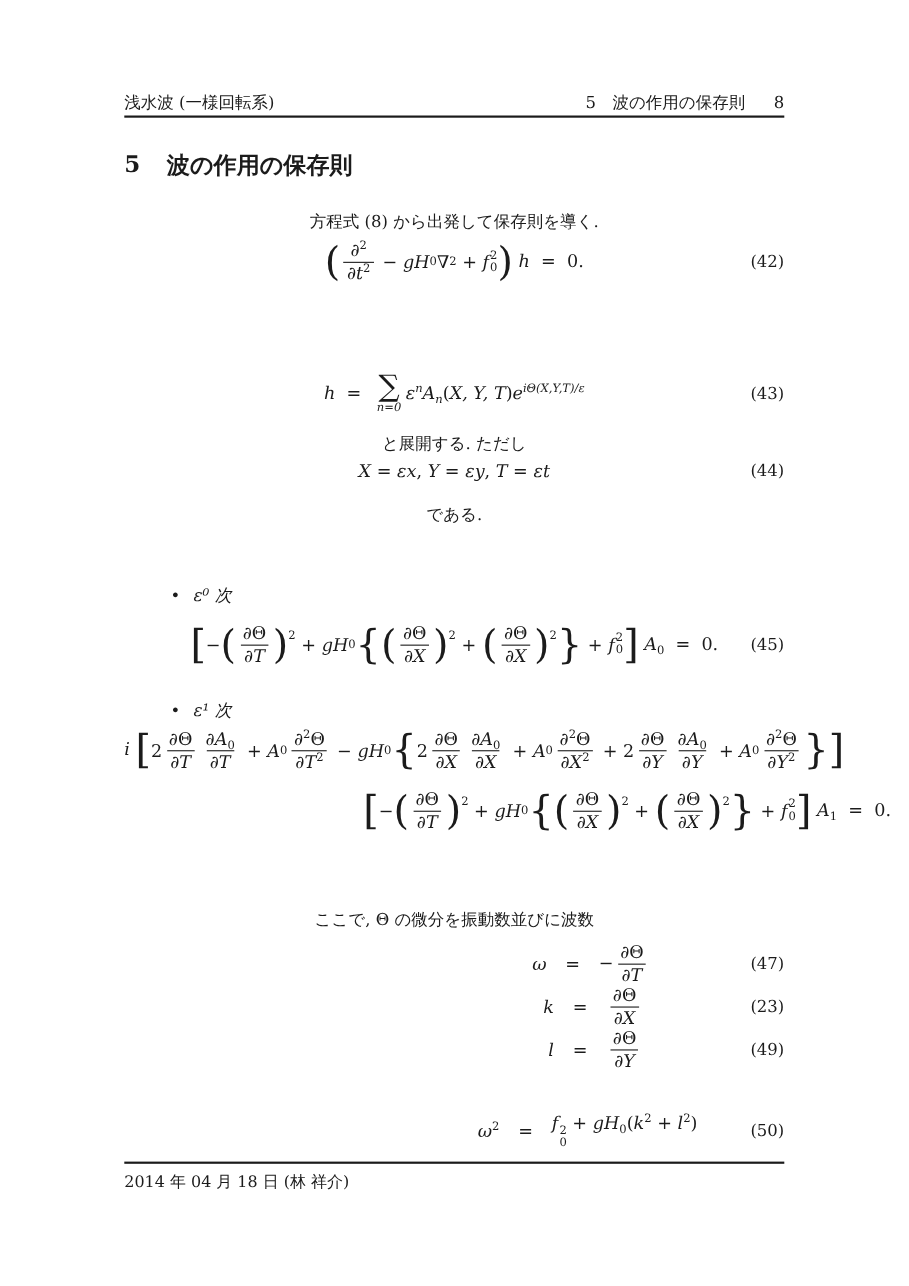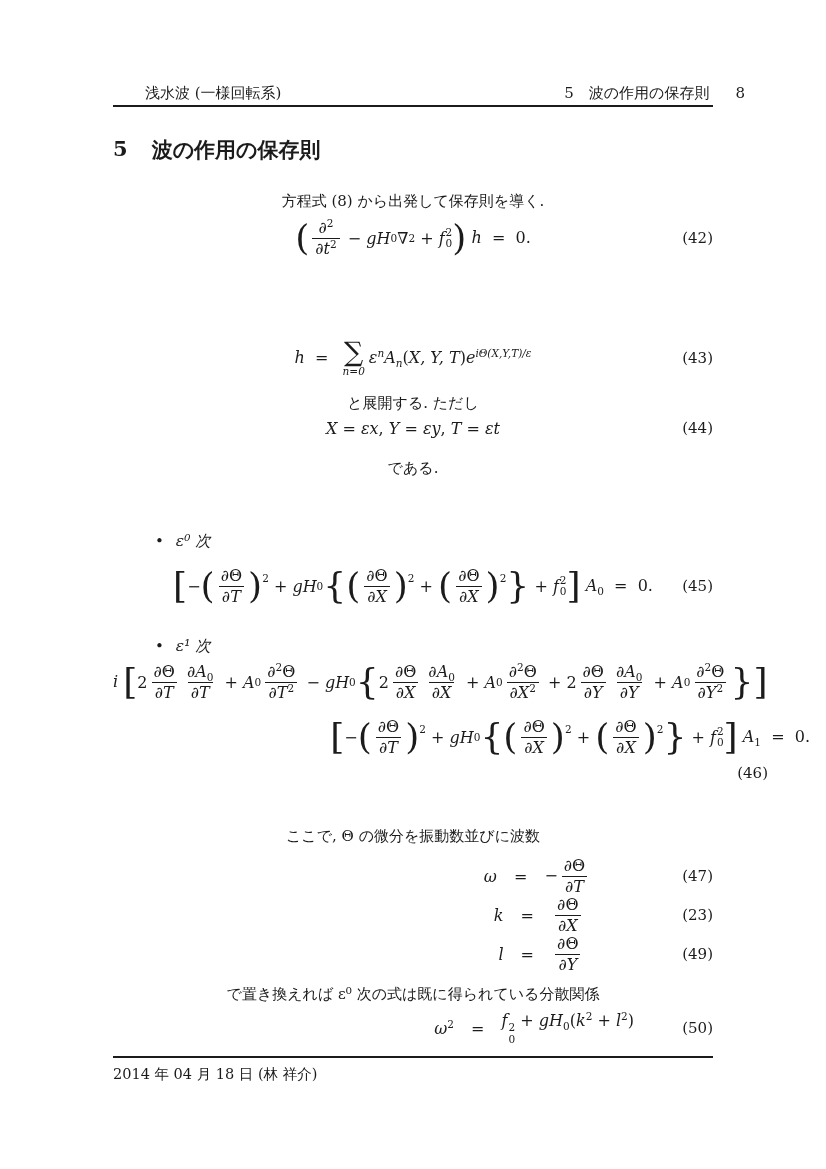--- a/index.html
+++ b/index.html
@@ -1,20 +1,20 @@
 <!DOCTYPE html>
 <html><head>
 <meta charset="utf-8">
 <style>
   html,body{margin:0;padding:0;background:#ffffff;}
   .page{position:relative;width:826px;height:1169px;background:#ffffff;overflow:hidden;
         color:#1b1b1b;font-family:"DejaVu Serif","Liberation Serif",serif;}
   
   .header-row{position:absolute;left:113px;width:600px;top:84px;display:flex;
-              justify-content:space-between;align-items:baseline;font-size:15px;margin-left:32px;}
+              justify-content:space-between;align-items:baseline;font-size:15px;}
   .header-right{display:flex;gap:26px;align-items:baseline;}
   .rule{position:absolute;left:113px;width:600px;height:1.6px;background:#1b1b1b;}
   
   .heading{position:absolute;left:113px;top:136px;font-size:21px;font-weight:700;display:flex;gap:24px;}
   
   .para{position:absolute;left:113px;width:600px;font-size:15px;line-height:24px;
         text-align:center;word-break:break-word;}
   
   .bullet{position:absolute;left:155px;display:flex;gap:12px;font-size:15.5px;align-items:baseline;}
   .bullet-dot{font-size:15px;}
@@ -299,21 +299,20 @@
             <span class="ms"> + </span>
             <span class="mi">f</span>
             <span class="msupsub">
               <span>2</span>
               <span>0</span>
             </span>
           </span>
           <span class="mdelim" style="font-size: 36.08px;">]</span>
         </span><span class="mi"> A</span><sub class="msub up">1</sub><span class="ms">  =  0.</span></span>
   </div>
-  <div class="eq46-tagrow" style="top:764px;">(46)</div>
 
   <div class="para" style="top:824px;">ここで, Θ の微分を振動数並びに波数</div>
 
   <div class="eq" style="top:853px;height:46px;">
     <span class="mrow">
       <span class="lhs"><span class="mi">ω</span></span>
       <span class="rel">=</span>
       <span class="rhs"><span class="ms">−</span><span class="mfrac">
             <span class="mnum"><span class="mi">∂</span><span class="ms">Θ</span></span>
             <span class="mden"><span class="mi">∂T</span></span>
@@ -339,21 +338,20 @@
       <span class="lhs"><span class="mi">l</span></span>
       <span class="rel">=</span>
       <span class="rhs"><span class="mfrac">
             <span class="mnum"><span class="mi">∂</span><span class="ms">Θ</span></span>
             <span class="mden"><span class="mi">∂Y</span></span>
           </span></span>
     </span>
     <span class="eqtag">(49)</span>
   </div>
 
-  <div class="para" style="top:982px;">で置き換えれば ε⁰ 次の式は既に得られている分散関係</div>
 
   <div class="eq" style="top:1013px;height:30px;">
     <span class="mrow">
       <span class="lhs"><span class="mi">ω</span><sup class="msup up">2</sup></span>
       <span class="rel">=</span>
       <span class="rhs"><span class="mi">f</span><span class="msupsub">
             <span>2</span>
             <span>0</span>
           </span><span class="ms"> + </span><span class="mi">gH</span><sub class="msub up">0</sub><span class="ms">(</span><span class="mi">k</span><sup class="msup up">2</sup><span class="ms"> + </span><span class="mi">l</span><sup class="msup up">2</sup><span class="ms">)</span></span>
     </span>

